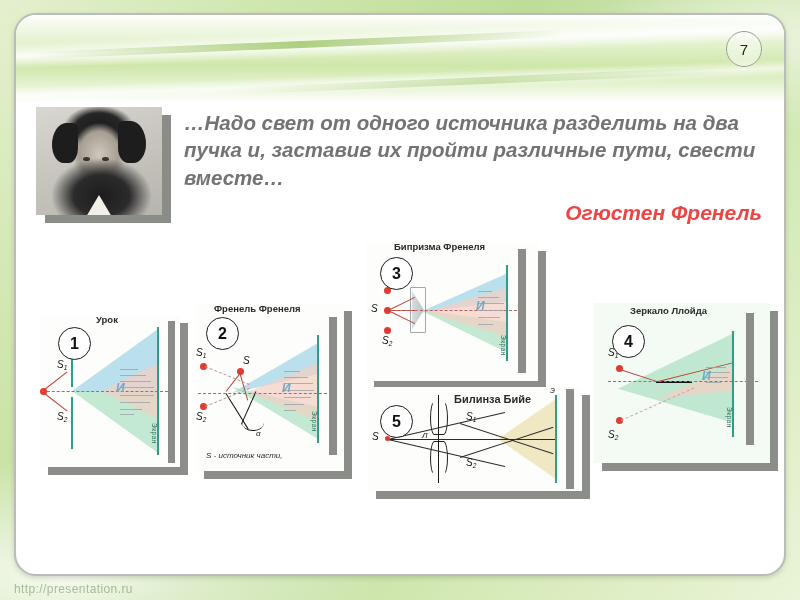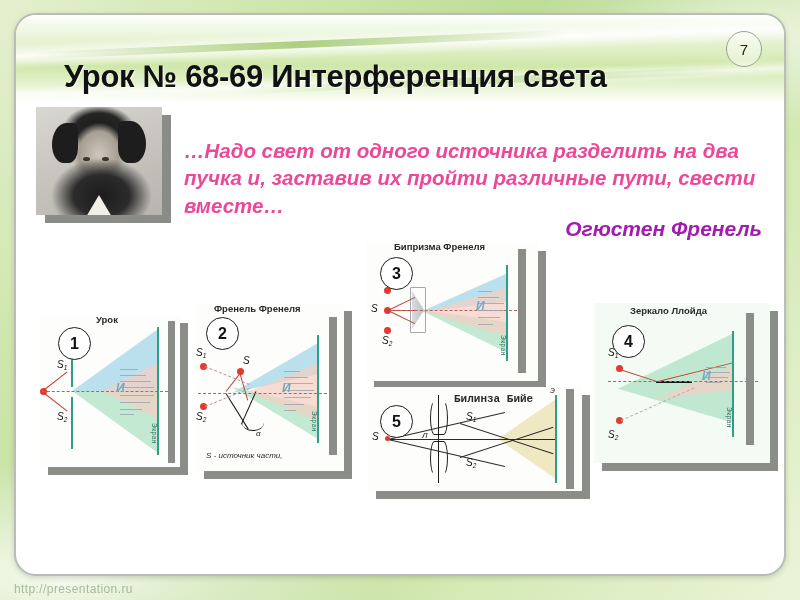--- a/index.html
+++ b/index.html
@@ -86,27 +86,27 @@
     width:26px; height:22px; background:#f2efe9;
     clip-path:polygon(50% 0,100% 100%,0 100%);
   }
   .p-hairL { position:absolute; left:16px; top:16px; width:26px; height:40px; background:#1d1d1d; border-radius:60% 20% 40% 50%; }
   .p-hairR { position:absolute; right:16px; top:14px; width:28px; height:42px; background:#1d1d1d; border-radius:20% 60% 50% 40%; }
   .p-eyeL, .p-eyeR { position:absolute; top:50px; width:7px; height:4px; background:#3a352f; border-radius:50%; }
   .p-eyeL { left:47px; } .p-eyeR { left:66px; }
 
   
   .quote {
-    position:absolute; left:168px; top:122px; width:608px;
-    font-size:20.5px; font-style:italic; font-weight:700; color:#ec4899;
+    position:absolute; left:168px; top:94px; width:608px;
+    font-size:20.5px; font-style:italic; font-weight:700; color:#737373;
     line-height:1.33;
   }
   .attrib {
-    position:absolute; right:22px; top:202px;
-    font-size:21px; font-style:italic; font-weight:700; color:#a21caf;
+    position:absolute; right:22px; top:186px;
+    font-size:21px; font-style:italic; font-weight:700; color:#ef4444;
   }
 
   
   .panel { position:absolute; }
   .panel .shadow { position:absolute; left:8px; top:8px; width:100%; height:100%; background:#8b8e88; }
   .panel .inner {
     position:absolute; left:0; top:0; width:100%; height:100%;
     background:#fdfdfb; overflow:hidden;
   }
   .num-badge {
@@ -159,21 +159,20 @@
   <div class="watermark">http://presentation.ru</div>
 
   <div class="card">
 
     <div class="titleband">
       <div class="swoosh a"></div>
       <div class="swoosh b"></div>
       <div class="streak"></div>
       <div class="streak s2"></div>
     </div>
-    <div class="slide-title">Урок № 68-69 Интерференция света</div>
     <div class="page-badge">7</div>
 
     <div class="portrait-wrap">
       <div class="portrait-shadow"></div>
       <div class="portrait">
         <div class="p-hairL"></div>
         <div class="p-hairR"></div>
         <div class="p-eyeL"></div>
         <div class="p-eyeR"></div>
         <div class="p-collar"></div>
@@ -386,18 +385,18 @@
         <span class="slab" style="left:54px; top:44px; font-size:8px;">Л</span>
         <span class="slab" style="left:98px; top:24px;">
           <span>S</span><span class="sub">1</span>
         </span>
         <span class="slab" style="left:98px; top:70px;">
           <span>S</span><span class="sub">2</span>
         </span>
         <span class="slab" style="left:182px; top:0px; font-size:7px;">Э</span>
       </div>
       <div class="num-badge" style="left:12px; top:18px;">5</div>
-      <div class="dlabel" style="left:86px; top:6px; font-size:11px;font-family:Liberation Mono, monospace;">Билинза Бийе</div>
+      <div class="dlabel" style="left:86px; top:6px; font-size:11px;">Билинза Бийе</div>
     </div>
 
 
   </div>
 </div>
 
 </body></html>

